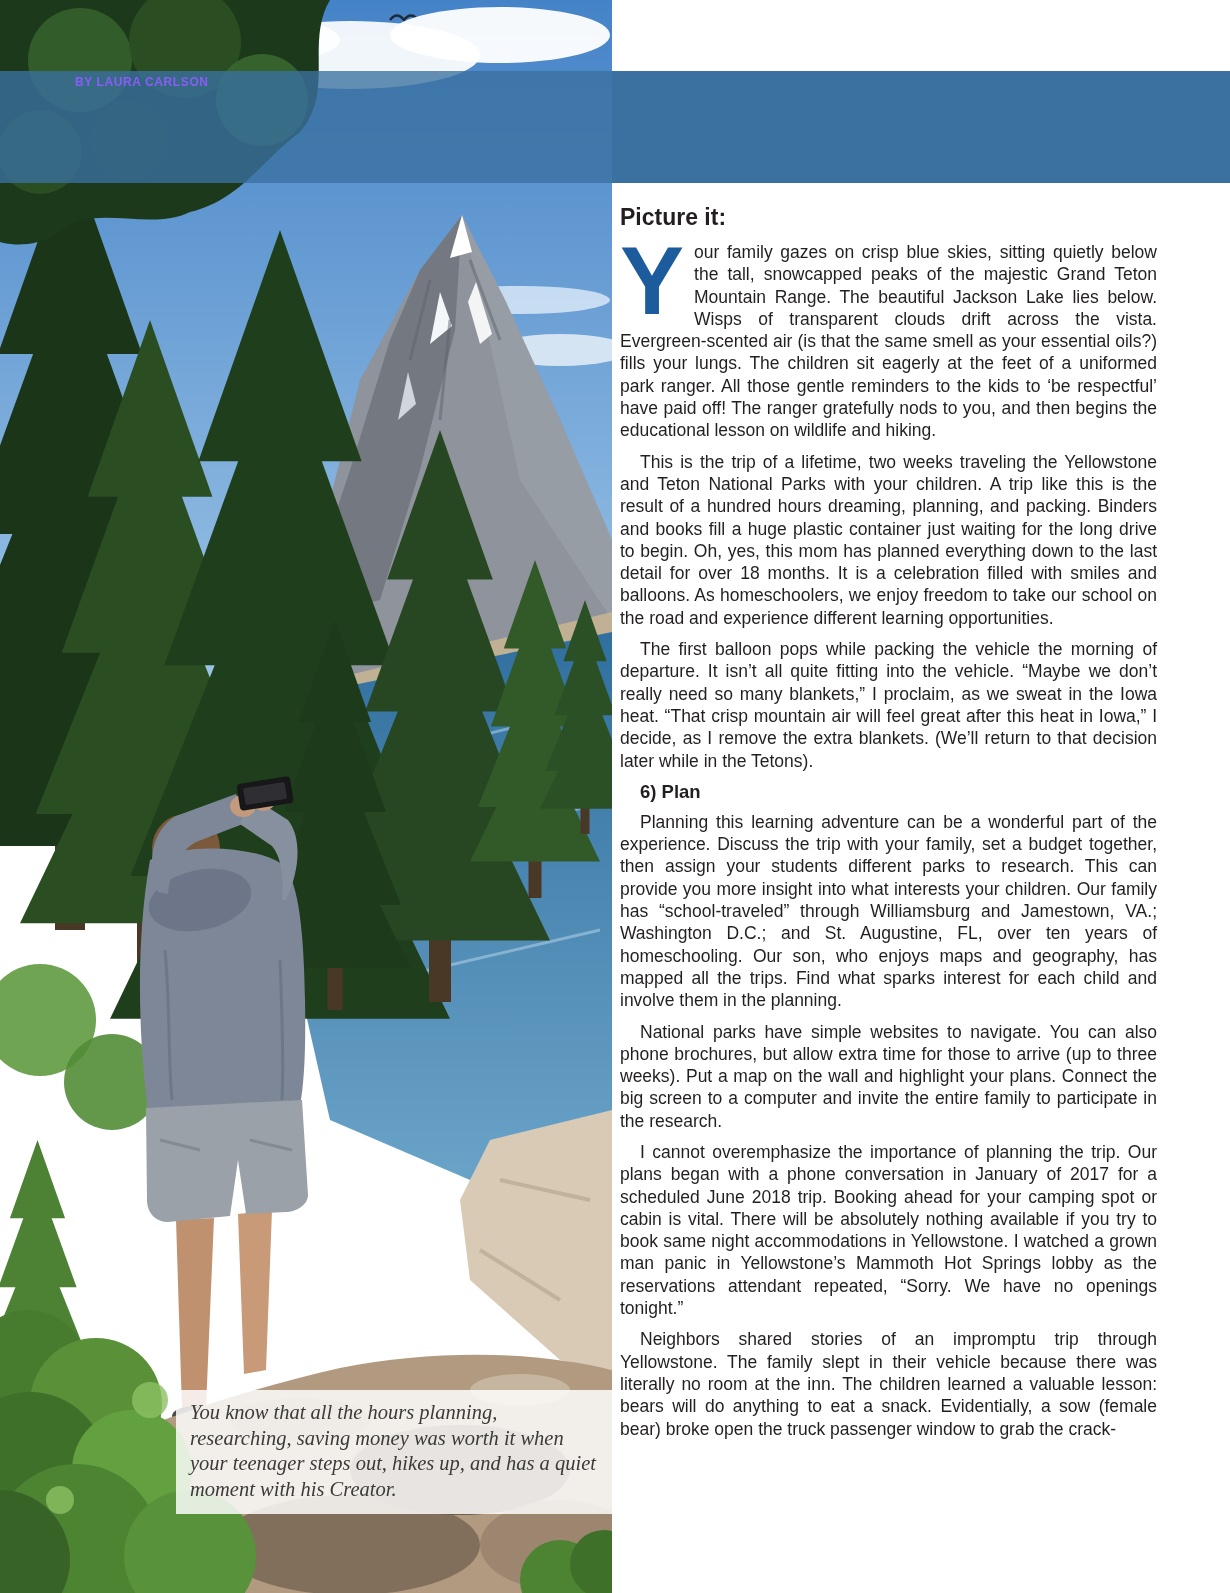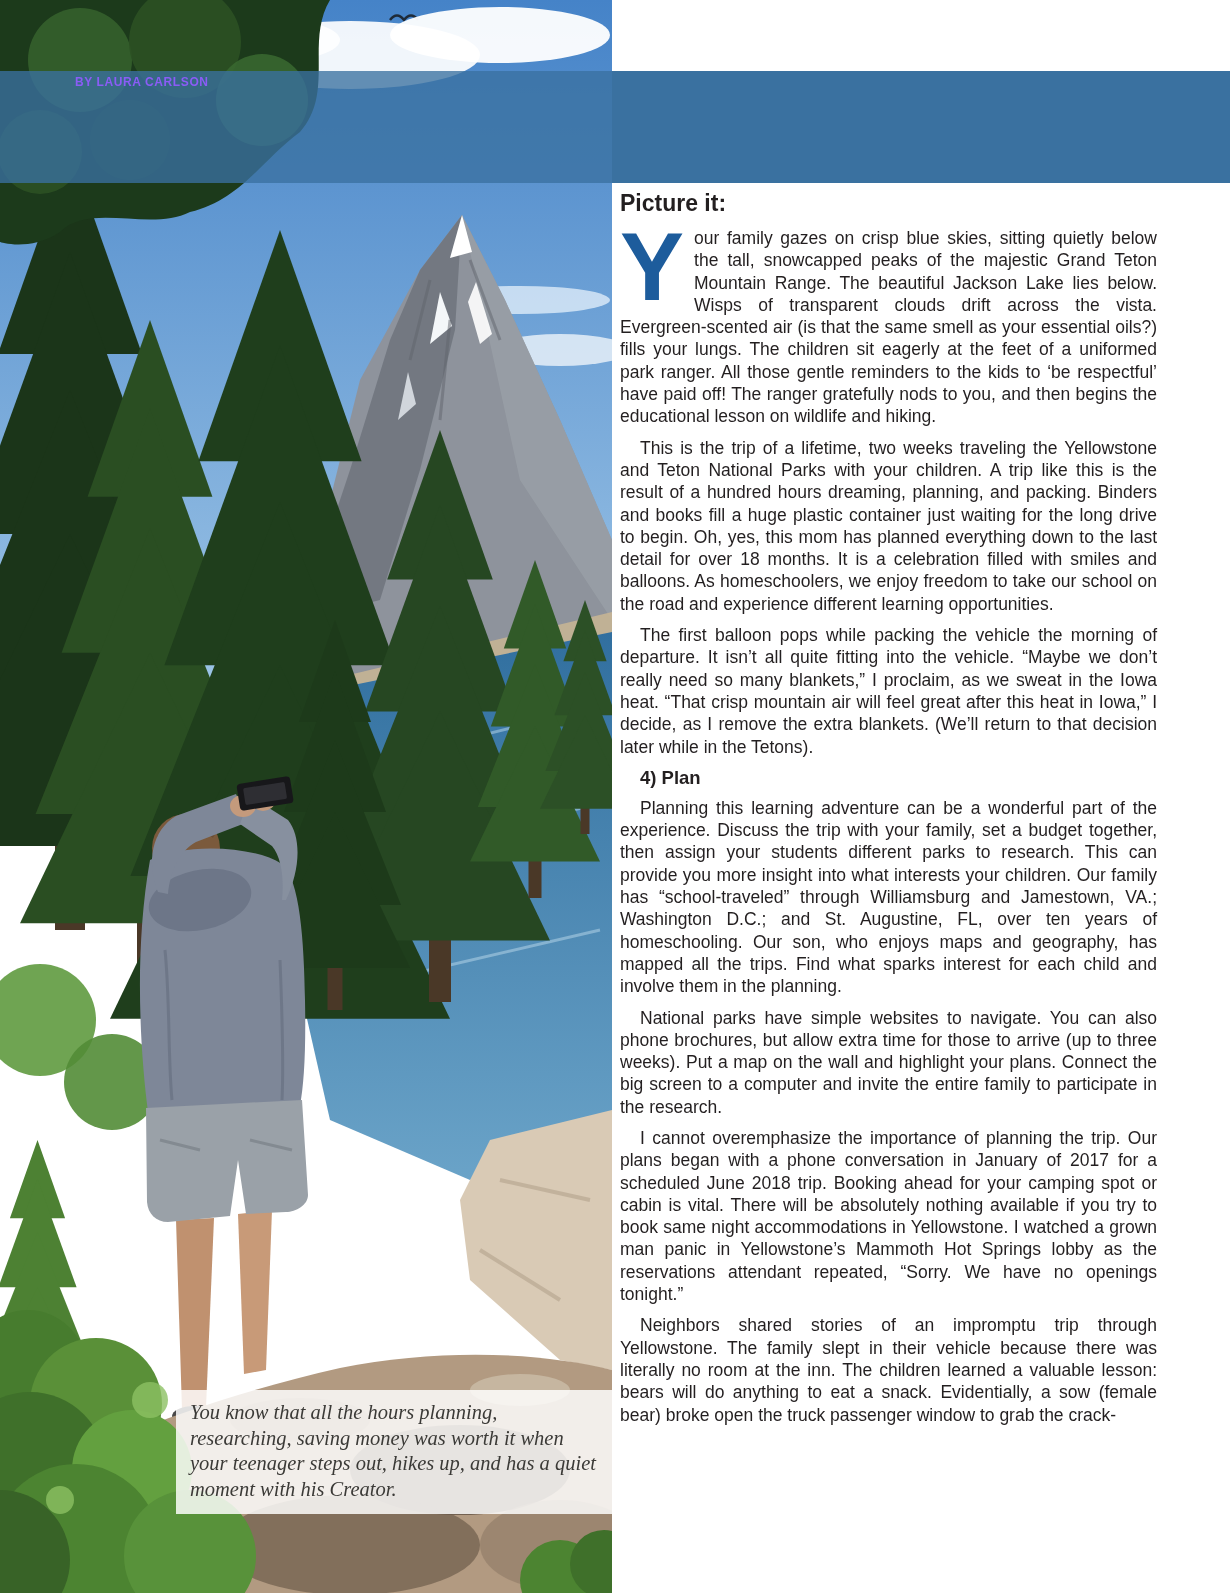--- a/index.html
+++ b/index.html
@@ -15,21 +15,21 @@
   .band-left{position:absolute;left:0;top:0;width:612px;height:112px;
              background:var(--band-blue,#3a71a0);opacity:.78;}
   .band-right{position:absolute;left:612px;top:0;right:0;height:112px;
              background:var(--band-blue,#3a71a0);}
   .band-content{position:absolute;left:75px;top:0;width:1100px;}
   .band-content h1{margin:6px 0 0 0;color:#fff;font-size:62px;line-height:66px;
              font-weight:700;letter-spacing:-1px;white-space:nowrap;}
   .byline{margin-top:4px;color:#8b5cf6;font-size:12px;font-weight:600;letter-spacing:.6px;}
 
   
-  .column{position:absolute;left:620px;top:190px;width:537px;z-index:2;
+  .column{position:absolute;left:620px;top:204px;width:537px;z-index:2;
           color:var(--body-text,#231f20);}
   .column h2{margin:0 0 10px 0;font-size:23px;font-weight:700;}
   .para{margin:0 0 9px 0;font-size:17.5px;line-height:22.3px;text-align:justify;}
   .para.indent{text-indent:20px;}
   .column h3{margin:4px 0 8px 0;padding-left:20px;font-size:18.5px;font-weight:700;}
   .drop-cap{float:left;color:var(--drop-cap-blue,#1d5c9c);font-weight:700;
             font-size:96px;line-height:68px;margin:6px 10px 0 0;}
 
   
   .caption{position:absolute;left:176px;top:1390px;width:408px;z-index:2;
@@ -173,21 +173,21 @@
   <main class="column">
     <h2>Picture it:</h2>
 
     <p class="para">
       <span class="drop-cap">Y</span><span>our family gazes on crisp blue skies, sitting quietly below the tall, snowcapped peaks of the majestic Grand Teton Mountain Range. The beautiful Jackson Lake lies below. Wisps of transparent clouds drift across the vista. Evergreen-scented air (is that the same smell as your essential oils?) fills your lungs. The children sit eagerly at the feet of a uniformed park ranger. All those gentle reminders to the kids to ‘be respectful’ have paid off! The ranger gratefully nods to you, and then begins the educational lesson on wildlife and hiking.</span>
     </p>
 
     <p class="para indent">This is the trip of a lifetime, two weeks traveling the Yellowstone and Teton National Parks with your children. A trip like this is the result of a hundred hours dreaming, planning, and packing. Binders and books fill a huge plastic container just waiting for the long drive to begin. Oh, yes, this mom has planned everything down to the last detail for over 18 months. It is a celebration filled with smiles and balloons. As homeschoolers, we enjoy freedom to take our school on the road and experience different learning opportunities.</p>
     <p class="para indent">The first balloon pops while packing the vehicle the morning of departure. It isn’t all quite fitting into the vehicle. “Maybe we don’t really need so many blankets,” I proclaim, as we sweat in the Iowa heat. “That crisp mountain air will feel great after this heat in Iowa,” I decide, as I remove the extra blankets. (We’ll return to that decision later while in the Tetons).</p>
 
-    <h3>4) Plan</h3>
+    <h3>6) Plan</h3>
 
     <p class="para indent">Planning this learning adventure can be a wonderful part of the experience. Discuss the trip with your family, set a budget together, then assign your students different parks to research. This can provide you more insight into what interests your children. Our family has “school-traveled” through Williamsburg and Jamestown, VA.; Washington D.C.; and St. Augustine, FL, over ten years of homeschooling. Our son, who enjoys maps and geography, has mapped all the trips. Find what sparks interest for each child and involve them in the planning.</p>
     <p class="para indent">National parks have simple websites to navigate. You can also phone brochures, but allow extra time for those to arrive (up to three weeks). Put a map on the wall and highlight your plans. Connect the big screen to a computer and invite the entire family to participate in the research.</p>
     <p class="para indent">I cannot overemphasize the importance of planning the trip. Our plans began with a phone conversation in January of 2017 for a scheduled June 2018 trip. Booking ahead for your camping spot or cabin is vital. There will be absolutely nothing available if you try to book same night accommodations in Yellowstone. I watched a grown man panic in Yellowstone’s Mammoth Hot Springs lobby as the reservations attendant repeated, “Sorry. We have no openings tonight.”</p>
     <p class="para indent">Neighbors shared stories of an impromptu trip through Yellowstone. The family slept in their vehicle because there was literally no room at the inn. The children learned a valuable lesson: bears will do anything to eat a snack. Evidentially, a sow (female bear) broke open the truck passenger window to grab the crack-</p>
   </main>
 
 </div>
 
 </body></html>

